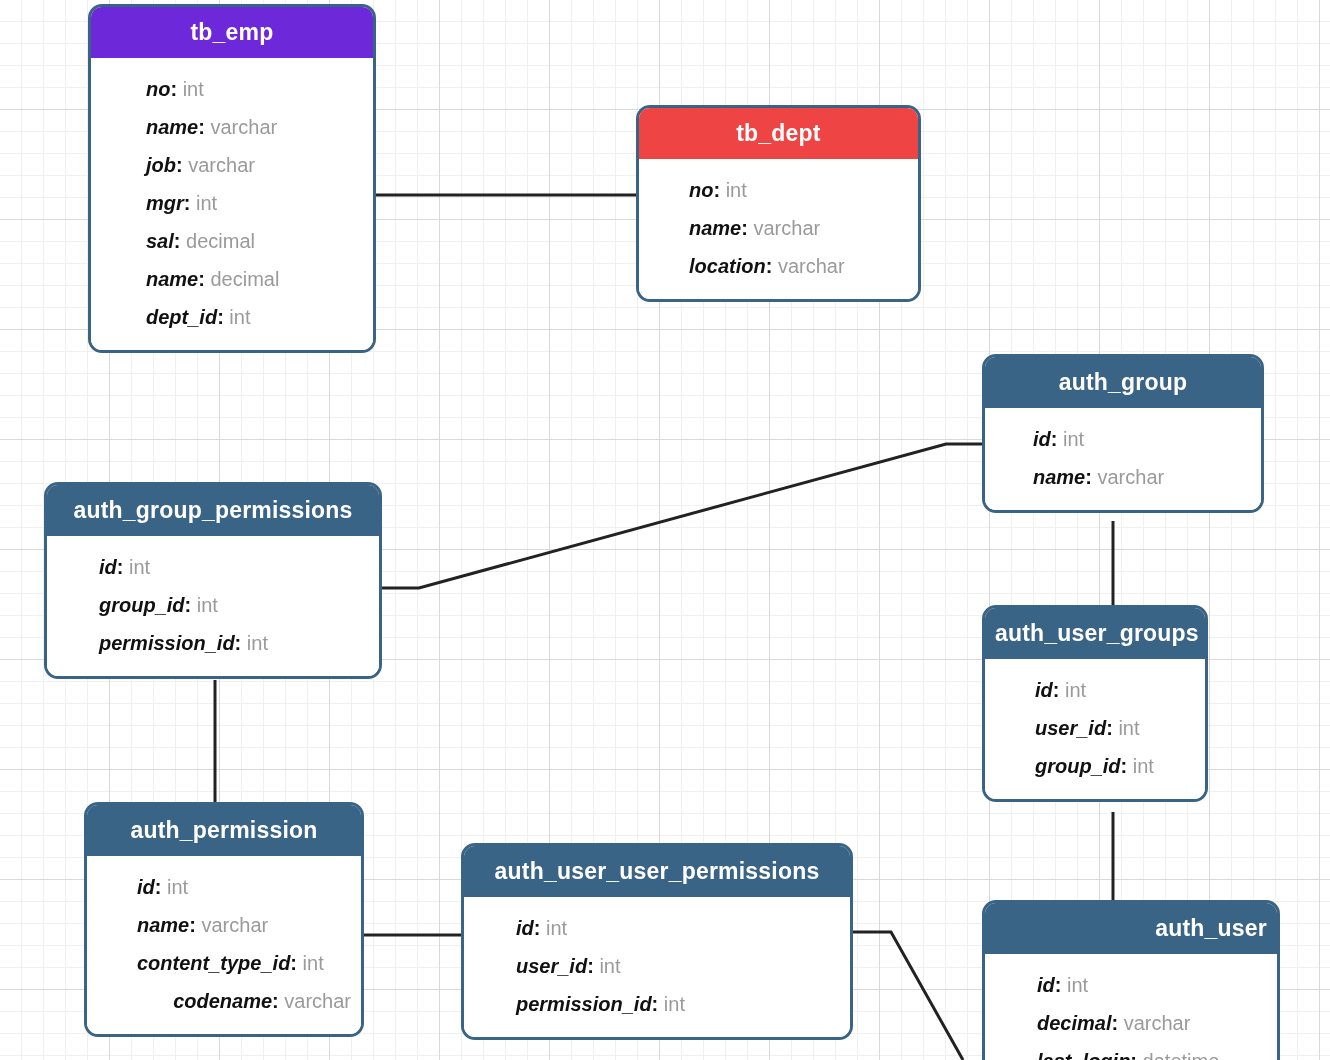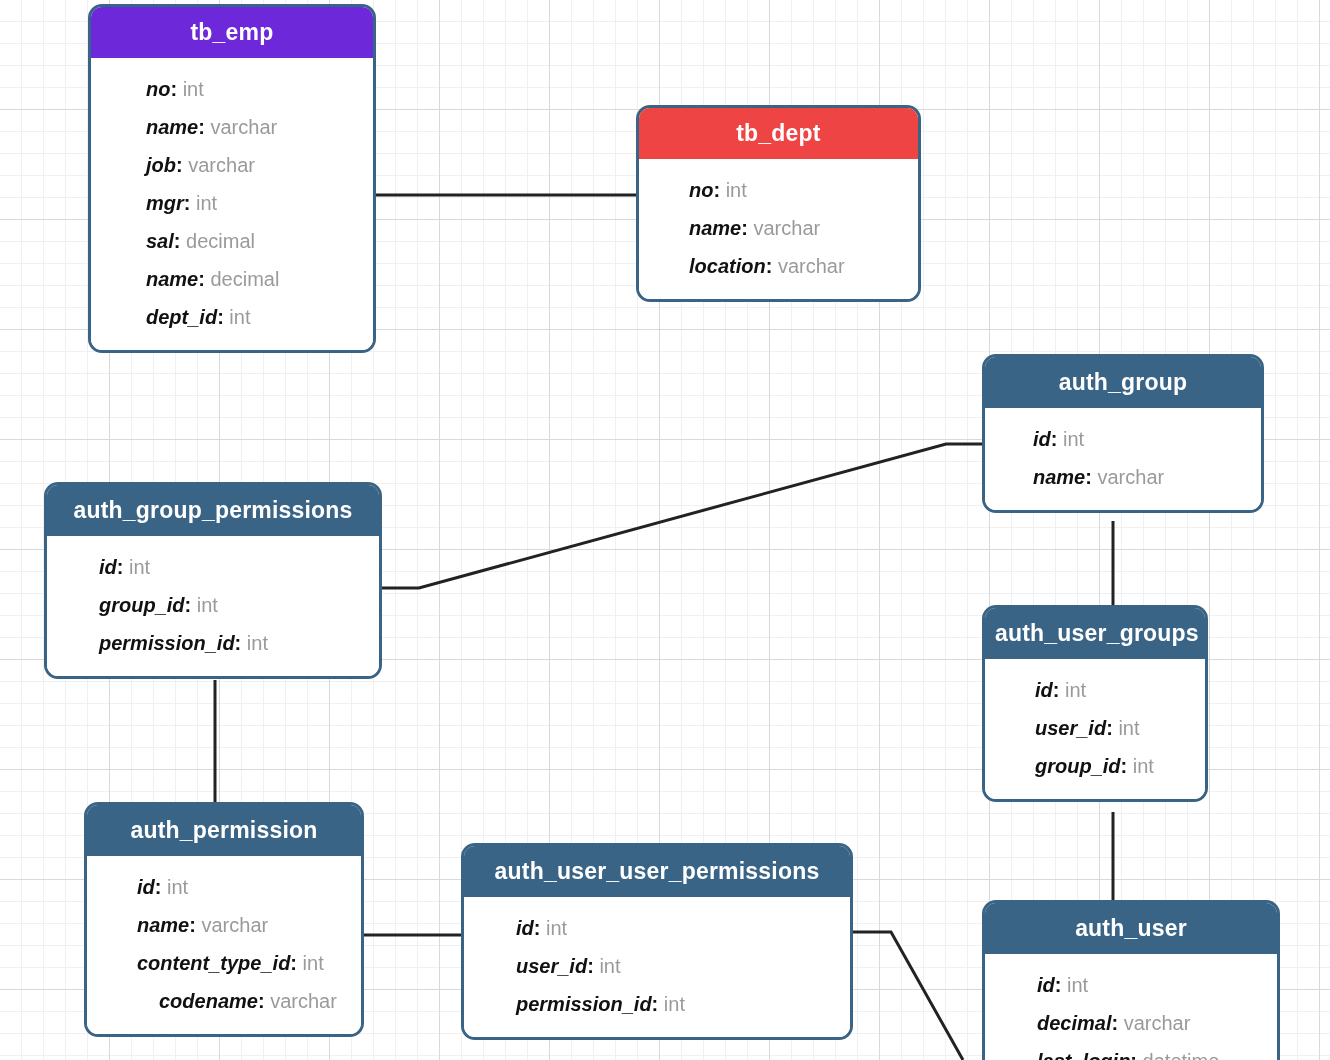--- a/index.html
+++ b/index.html
@@ -136,32 +136,32 @@
         <div class="field" style="padding-left: 50px;"><span class="field-name" style="color: rgb(17, 17, 17);">user_id</span><span class="field-colon" style="color: rgb(17, 17, 17);">: </span><span class="field-type" style="color: rgb(154, 154, 154);">int</span></div>
         <div class="field" style="padding-left: 50px;"><span class="field-name" style="color: rgb(17, 17, 17);">group_id</span><span class="field-colon" style="color: rgb(17, 17, 17);">: </span><span class="field-type" style="color: rgb(154, 154, 154);">int</span></div>
       </div>
     </div>
     <div class="entity" style="left: 84px; top: 802px; width: 280px; border-color: rgb(58, 100, 134);">
       <div class="entity-header" style="background: rgb(58, 100, 134); color: rgb(255, 255, 255);">auth_permission</div>
       <div class="entity-body" style="background: rgb(255, 255, 255);">
         <div class="field" style="padding-left: 50px;"><span class="field-name" style="color: rgb(17, 17, 17);">id</span><span class="field-colon" style="color: rgb(17, 17, 17);">: </span><span class="field-type" style="color: rgb(154, 154, 154);">int</span></div>
         <div class="field" style="padding-left: 50px;"><span class="field-name" style="color: rgb(17, 17, 17);">name</span><span class="field-colon" style="color: rgb(17, 17, 17);">: </span><span class="field-type" style="color: rgb(154, 154, 154);">varchar</span></div>
         <div class="field" style="padding-left: 50px;"><span class="field-name" style="color: rgb(17, 17, 17);">content_type_id</span><span class="field-colon" style="color: rgb(17, 17, 17);">: </span><span class="field-type" style="color: rgb(154, 154, 154);">int</span></div>
-        <div class="field" style="padding-left: 72px;"><span class="field-name" style="color: rgb(17, 17, 17);">codename</span><span class="field-colon" style="color: rgb(17, 17, 17);">: </span><span class="field-type" style="color: rgb(154, 154, 154);">varchar</span></div>
+        <div class="field" style="padding-left: 52px; text-align: right;"><span class="field-name" style="color: rgb(17, 17, 17);">codename</span><span class="field-colon" style="color: rgb(17, 17, 17);">: </span><span class="field-type" style="color: rgb(154, 154, 154);">varchar</span></div>
       </div>
     </div>
     <div class="entity" style="left: 461px; top: 843px; width: 392px; border-color: rgb(58, 100, 134);">
       <div class="entity-header" style="background: rgb(58, 100, 134); color: rgb(255, 255, 255);">auth_user_user_permissions</div>
       <div class="entity-body" style="background: rgb(255, 255, 255);">
         <div class="field" style="padding-left: 52px;"><span class="field-name" style="color: rgb(17, 17, 17);">id</span><span class="field-colon" style="color: rgb(17, 17, 17);">: </span><span class="field-type" style="color: rgb(154, 154, 154);">int</span></div>
         <div class="field" style="padding-left: 52px;"><span class="field-name" style="color: rgb(17, 17, 17);">user_id</span><span class="field-colon" style="color: rgb(17, 17, 17);">: </span><span class="field-type" style="color: rgb(154, 154, 154);">int</span></div>
         <div class="field" style="padding-left: 52px;"><span class="field-name" style="color: rgb(17, 17, 17);">permission_id</span><span class="field-colon" style="color: rgb(17, 17, 17);">: </span><span class="field-type" style="color: rgb(154, 154, 154);">int</span></div>
       </div>
     </div>
     <div class="entity" style="left: 982px; top: 900px; width: 298px; border-color: rgb(58, 100, 134);">
-      <div class="entity-header" style="background: rgb(58, 100, 134); color: rgb(255, 255, 255);">auth_user</div>
+      <div class="entity-header" style="background: rgb(58, 100, 134); color: rgb(255, 255, 255); text-align: right;">auth_user</div>
       <div class="entity-body" style="background: rgb(255, 255, 255);">
         <div class="field" style="padding-left: 52px;"><span class="field-name" style="color: rgb(17, 17, 17);">id</span><span class="field-colon" style="color: rgb(17, 17, 17);">: </span><span class="field-type" style="color: rgb(154, 154, 154);">int</span></div>
         <div class="field" style="padding-left: 52px;"><span class="field-name" style="color: rgb(17, 17, 17);">decimal</span><span class="field-colon" style="color: rgb(17, 17, 17);">: </span><span class="field-type" style="color: rgb(154, 154, 154);">varchar</span></div>
         <div class="field" style="padding-left: 52px;"><span class="field-name" style="color: rgb(17, 17, 17);">last_login</span><span class="field-colon" style="color: rgb(17, 17, 17);">: </span><span class="field-type" style="color: rgb(154, 154, 154);">datetime</span></div>
       </div>
     </div>
   </div>
 
 </body></html>

